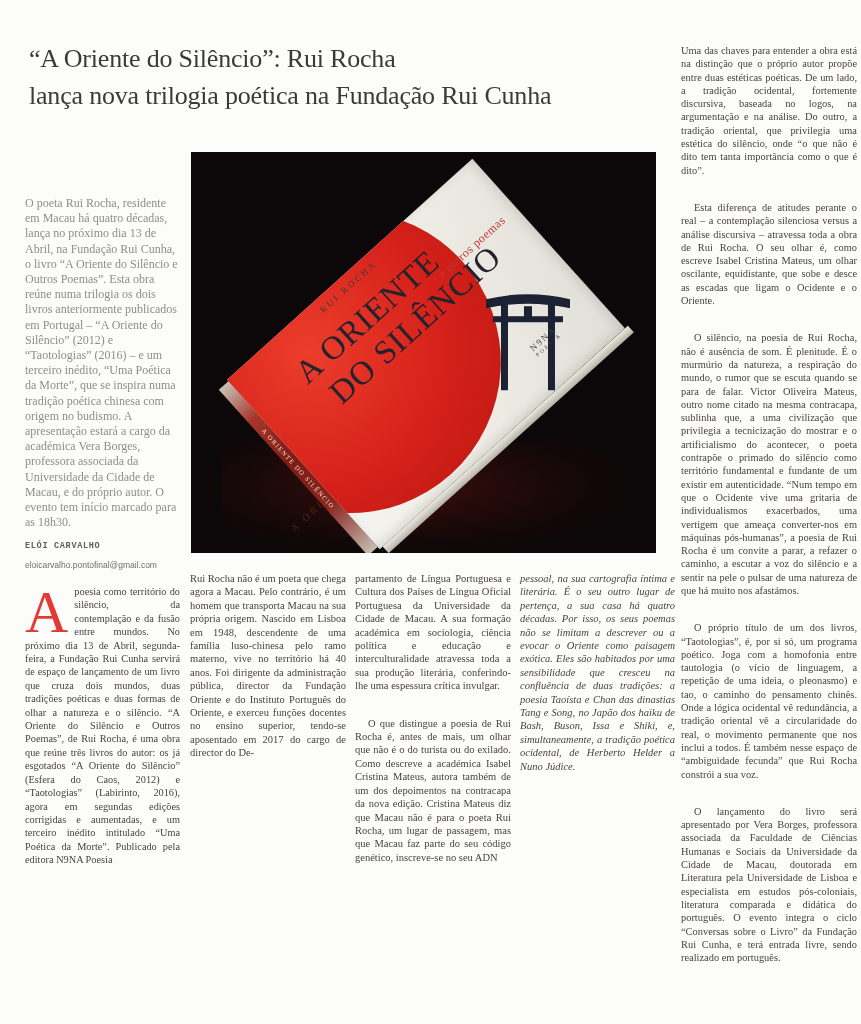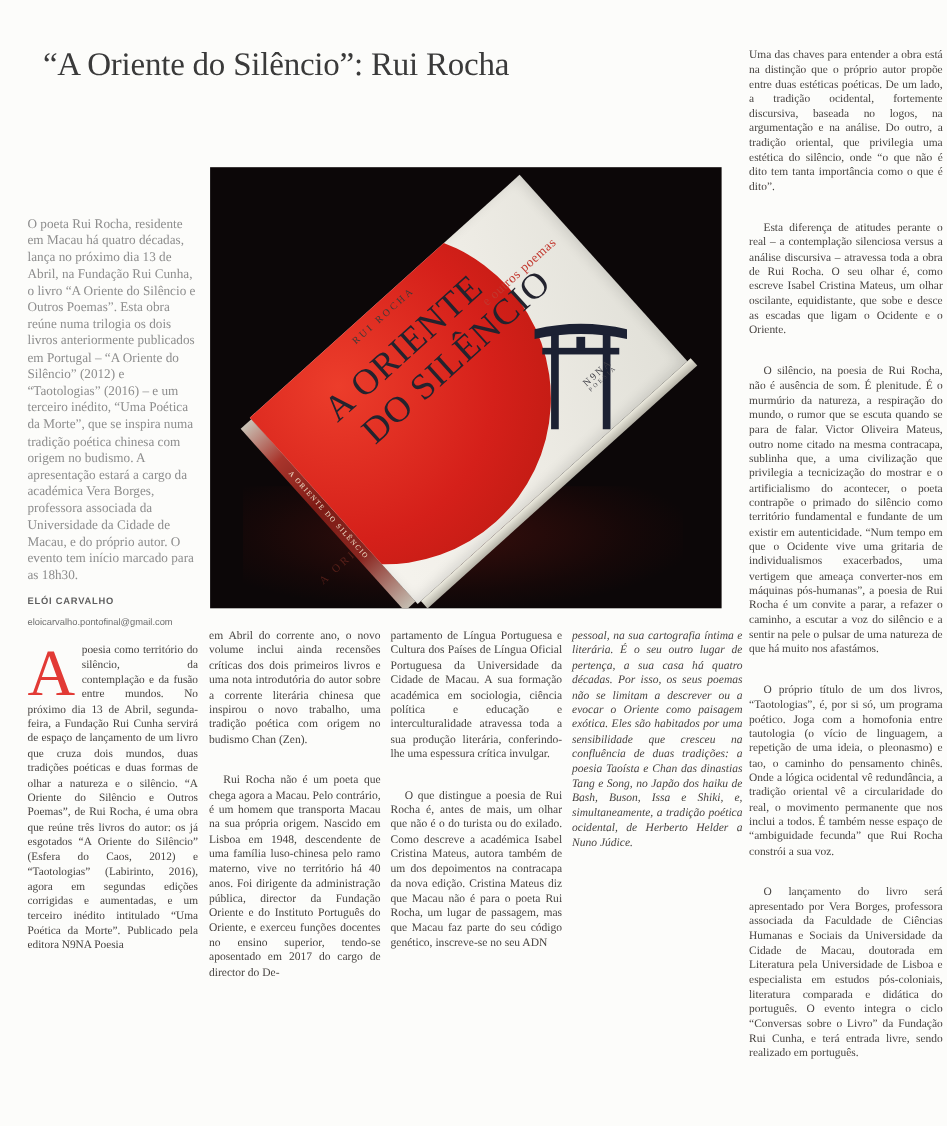--- a/index.html
+++ b/index.html
@@ -8,38 +8,38 @@
     background:#fcfcfa;
     font-family:"Liberation Serif",serif;
     color:#474340;
     position:relative;
     overflow:hidden;
   }
   .abs{position:absolute;}
 
   
   #headline{
-    left:39px;top:40px;width:648px;margin:0;
-    font-size:30px;line-height:37px;font-weight:400;
+    left:29px;top:40px;width:648px;margin:0;
+    font-size:26px;line-height:37px;font-weight:400;
     color:#3a3a3a;letter-spacing:-0.2px;
   }
   #headline span{display:block;}
 
   
   #standfirst{
     left:25px;top:164px;width:156px;
     font-size:12px;line-height:15.2px;
     color:#8d8d8d;
     margin-top:32px;
   }
 
   
   #byline-author{
     left:25px;top:541px;
-    font-family:Liberation Sans, sans-serif;
+    font-family:Liberation Mono, monospace;
     font-size:8.5px;font-weight:bold;letter-spacing:0.7px;color:#5f5f5f;
   }
   #byline-email{
     left:25px;top:560px;
     font-family:Liberation Sans, sans-serif;
     font-size:8.5px;color:#6e6e6e;
   }
 
   
   #photo{
@@ -121,20 +121,21 @@
     padding:3px 6px 0 0;
   }
 </style>
 </head>
 <body>
 
 <div>
 
   <h1 id="headline" class="abs">
     <span>“A Oriente do Silêncio”: Rui Rocha</span>
+    <span>lança nova trilogia poética na Fundação Rui Cunha</span>
   </h1>
 
   <div id="standfirst" class="abs">O poeta Rui Rocha, residente em Macau há quatro décadas, lança no próximo dia 13 de Abril, na Fundação Rui Cunha, o livro “A Oriente do Silêncio e Outros Poemas”. Esta obra reúne numa trilogia os dois livros anteriormente publicados em Portugal – “A Oriente do Silêncio” (2012) e “Taotologias” (2016) – e um terceiro inédito, “Uma Poética da Morte”, que se inspira numa tradição poética chinesa com origem no budismo. A apresentação estará a cargo da académica Vera Borges, professora associada da Universidade da Cidade de Macau, e do próprio autor. O evento tem início marcado para as 18h30.</div>
 
   <div id="byline-author" class="abs">ELÓI CARVALHO</div>
   <div id="byline-email" class="abs">eloicarvalho.pontofinal@gmail.com</div>
 
   <figure id="photo" class="abs">
     <div class="reflection"></div>
     <div class="reflect-text">A ORIENTE DO SILÊNCIO</div>
@@ -168,21 +169,20 @@
         </div>
       </div>
     </div>
   </figure>
 
   <section id="colA" class="abs bodycol">
     <p><span class="dropcap">A</span><span>poesia como território do silêncio, da contemplação e da fusão entre mundos. No próximo dia 13 de Abril, segunda-feira, a Fundação Rui Cunha servirá de espaço de lançamento de um livro que cruza dois mundos, duas tradições poéticas e duas formas de olhar a natureza e o silêncio. “A Oriente do Silêncio e Outros Poemas”, de Rui Rocha, é uma obra que reúne três livros do autor: os já esgotados “A Oriente do Silêncio” (Esfera do Caos, 2012) e “Taotologias” (Labirinto, 2016), agora em segundas edições corrigidas e aumentadas, e um terceiro inédito intitulado “Uma Poética da Morte”. Publicado pela editora N9NA Poesia</span></p>
   </section>
 
   <section id="colB" class="abs bodycol">
-    <p>em Abril do corrente ano, o novo volume inclui ainda recensões críticas dos dois primeiros livros e uma nota introdutória do autor sobre a corrente literária chinesa que inspirou o novo trabalho, uma tradição poética com origem no budismo Chan (Zen).</p>
     <p>Rui Rocha não é um poeta que chega agora a Macau. Pelo contrário, é um homem que transporta Macau na sua própria origem. Nascido em Lisboa em 1948, descendente de uma família luso-chinesa pelo ramo materno, vive no território há 40 anos. Foi dirigente da administração pública, director da Fundação Oriente e do Instituto Português do Oriente, e exerceu funções docentes no ensino superior, tendo-se aposentado em 2017 do cargo de director do De-</p>
   </section>
 
   <section id="colC" class="abs bodycol">
     <p>partamento de Língua Portuguesa e Cultura dos Países de Língua Oficial Portuguesa da Universidade da Cidade de Macau. A sua formação académica em sociologia, ciência política e educação e interculturalidade atravessa toda a sua produção literária, conferindo-lhe uma espessura crítica invulgar.</p>
     <p>O que distingue a poesia de Rui Rocha é, antes de mais, um olhar que não é o do turista ou do exilado. Como descreve a académica Isabel Cristina Mateus, autora também de um dos depoimentos na contracapa da nova edição. Cristina Mateus diz que Macau não é para o poeta Rui Rocha, um lugar de passagem, mas que Macau faz parte do seu código genético, inscreve-se no seu ADN</p>
   </section>
 
   <section id="colD" class="abs bodycol">
     <p>pessoal, na sua cartografia íntima e literária. É o seu outro lugar de pertença, a sua casa há quatro décadas. Por isso, os seus poemas não se limitam a descrever ou a evocar o Oriente como paisagem exótica. Eles são habitados por uma sensibilidade que cresceu na confluência de duas tradições: a poesia Taoísta e Chan das dinastias Tang e Song, no Japão dos haiku de Bash, Buson, Issa e Shiki, e, simultaneamente, a tradição poética ocidental, de Herberto Helder a Nuno Júdice.</p>

